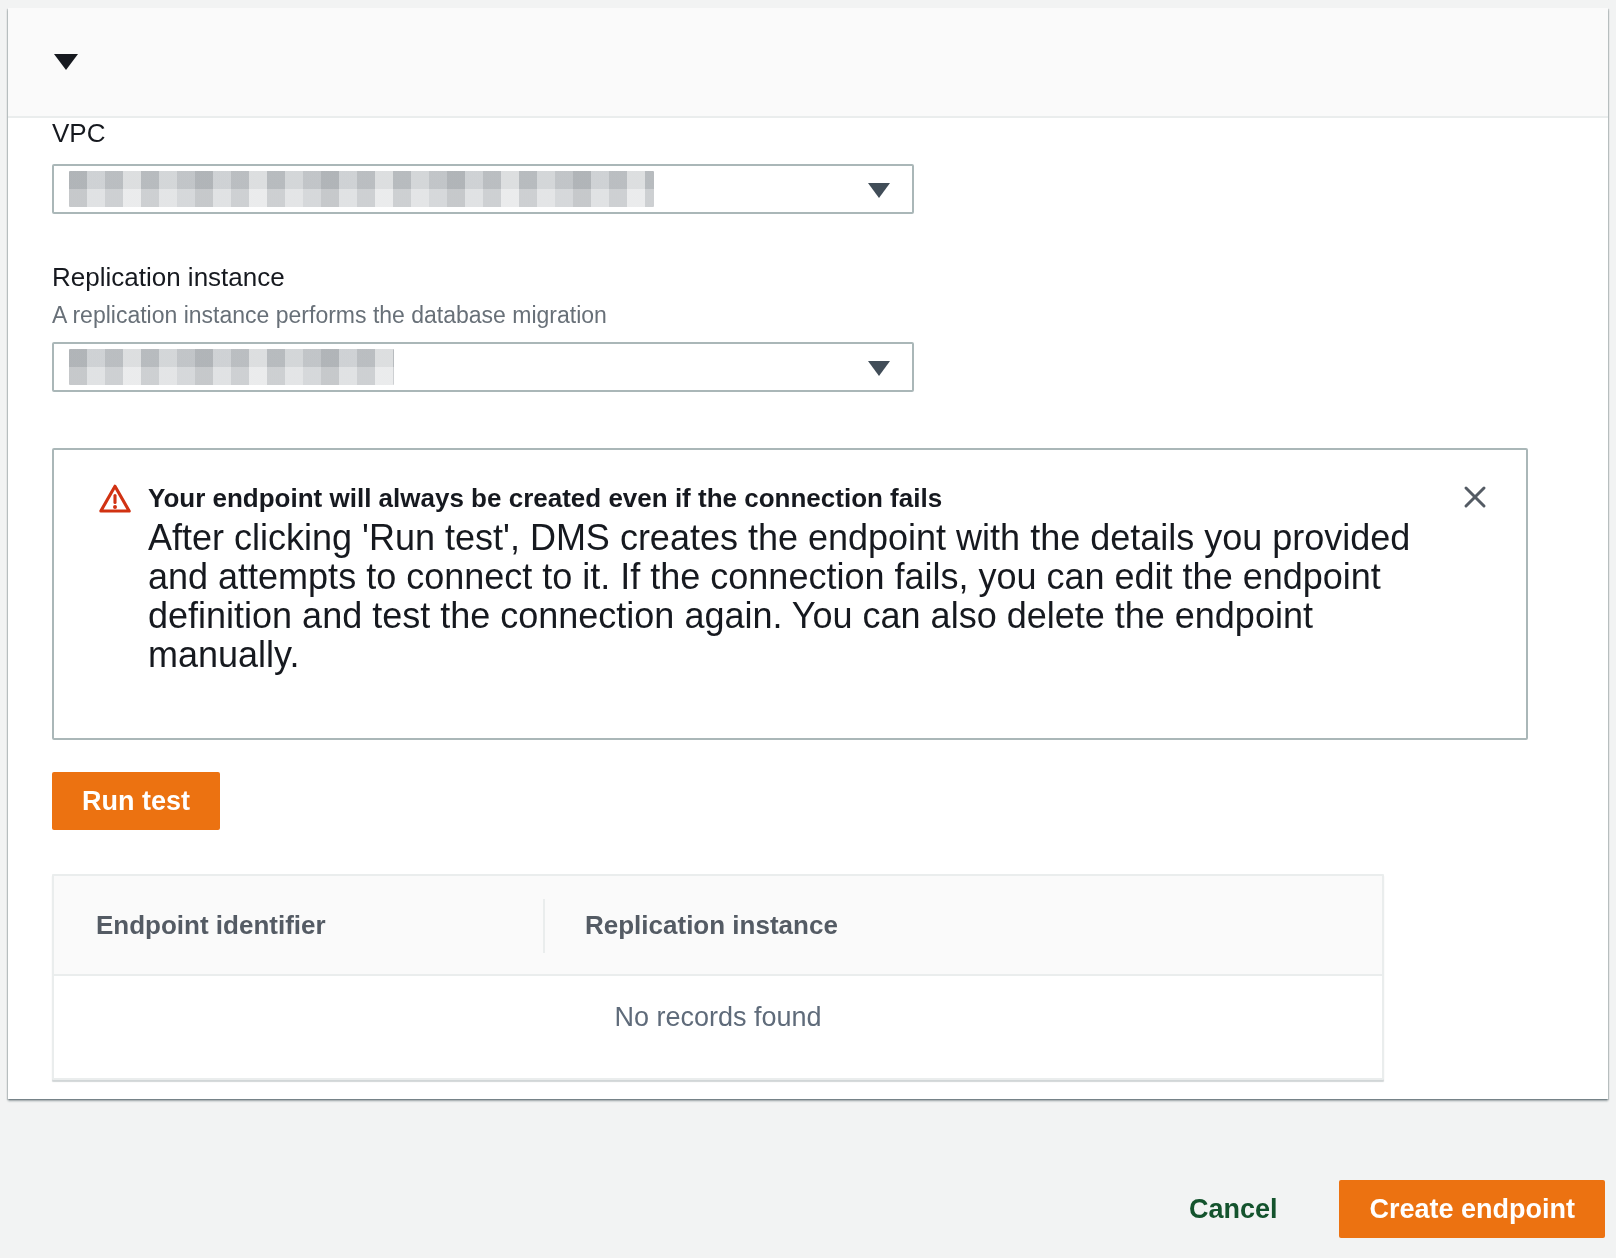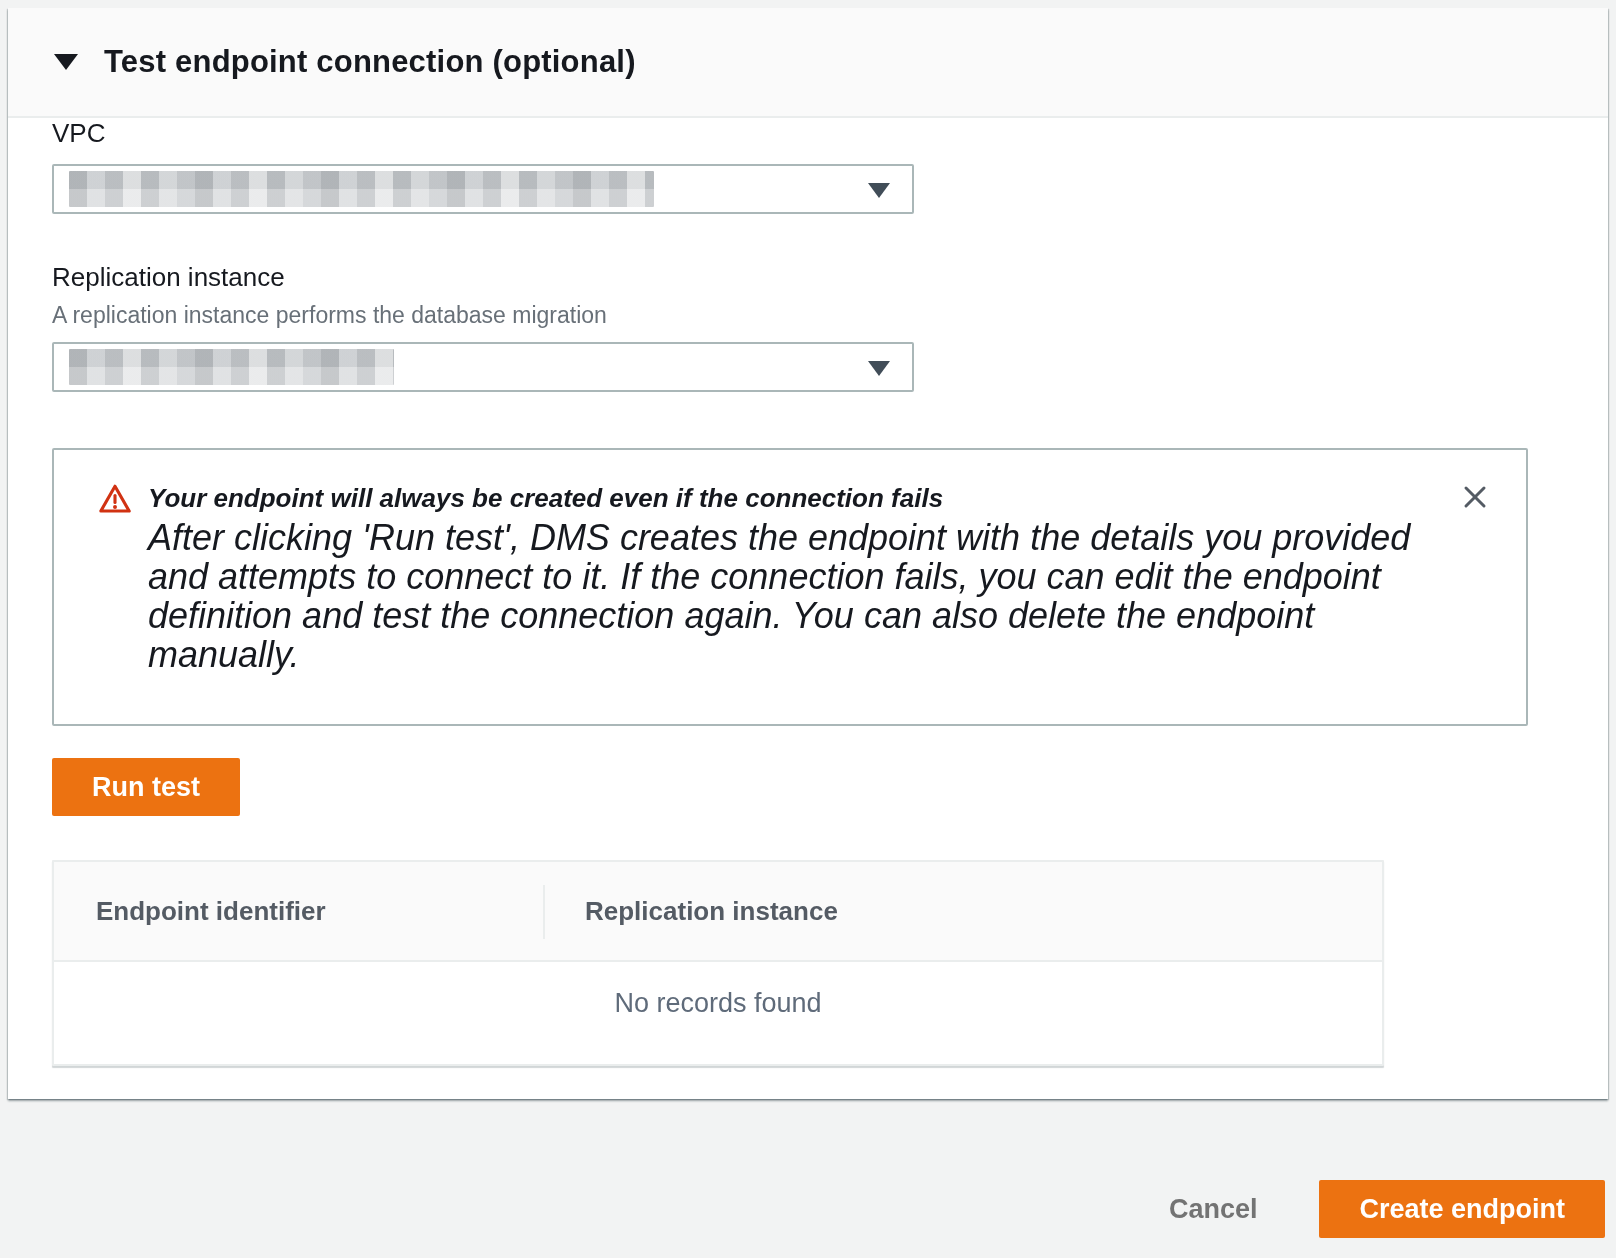--- a/index.html
+++ b/index.html
@@ -87,23 +87,22 @@
   .mt-ri-label { margin-top: 48px; }
   .mt-ri-select { margin-top: 13px; }
 
   .warning-box {
     margin-top: 56px;
     width: 1476px;
     border: 2px solid #aab7b8;
     border-radius: 2px;
     background: #fff;
     position: relative;
-    padding: 29px 110px 50px 44px;
-    display: flex;
-    font-style: italic;
+    padding: 29px 110px 64px 44px;
+    display: flex;
   }
   .warning-icon-wrap { flex: 0 0 34px; padding-top: 4px; }
   .warning-text { margin-left: 16px; max-width: 1300px; }
   .warning-title {
     font-size: 26px;
     font-weight: bold;
     line-height: 39px;
     color: #16191f;
   }
   .warning-body {
@@ -123,21 +122,21 @@
   .btn-primary {
     display: inline-block;
     background: #ec7211;
     color: #ffffff;
     border: none;
     border-radius: 2px;
     font-family: "Liberation Sans", sans-serif;
     font-size: 27px;
     font-weight: bold;
     height: 58px;
-    padding: 0 40px;
+    padding: 0 30px;
     cursor: pointer;
   }
   .run-test-btn { margin-top: 32px; }
 
   .results-table {
     margin-top: 44px;
     width: 1332px;
     border: 2px solid #eaeded;
     border-radius: 1px;
     background: #fff;
@@ -185,33 +184,32 @@
     height: 58px;
     display: flex;
     align-items: center;
   }
   .cancel-btn {
     background: none;
     border: none;
     font-family: "Liberation Sans", sans-serif;
     font-size: 27px;
     font-weight: bold;
-    color: #737373;
+    color: #14532d;
     margin-right: 62px;
     cursor: pointer;
   }
 </style>
 </head>
 <body>
 
 <div class="card">
 
   <div class="card-header">
     <span class="caret-down"></span>
-    <h1 class="card-title">Test endpoint connection (optional)</h1>
   </div>
 
   <div class="card-body">
 
     <div class="field-label mt-vpc-label">VPC</div>
     <div class="select-box mt-vpc-select">
       <span class="redacted vpc-redacted"></span>
       <span class="select-caret"></span>
     </div>
 

